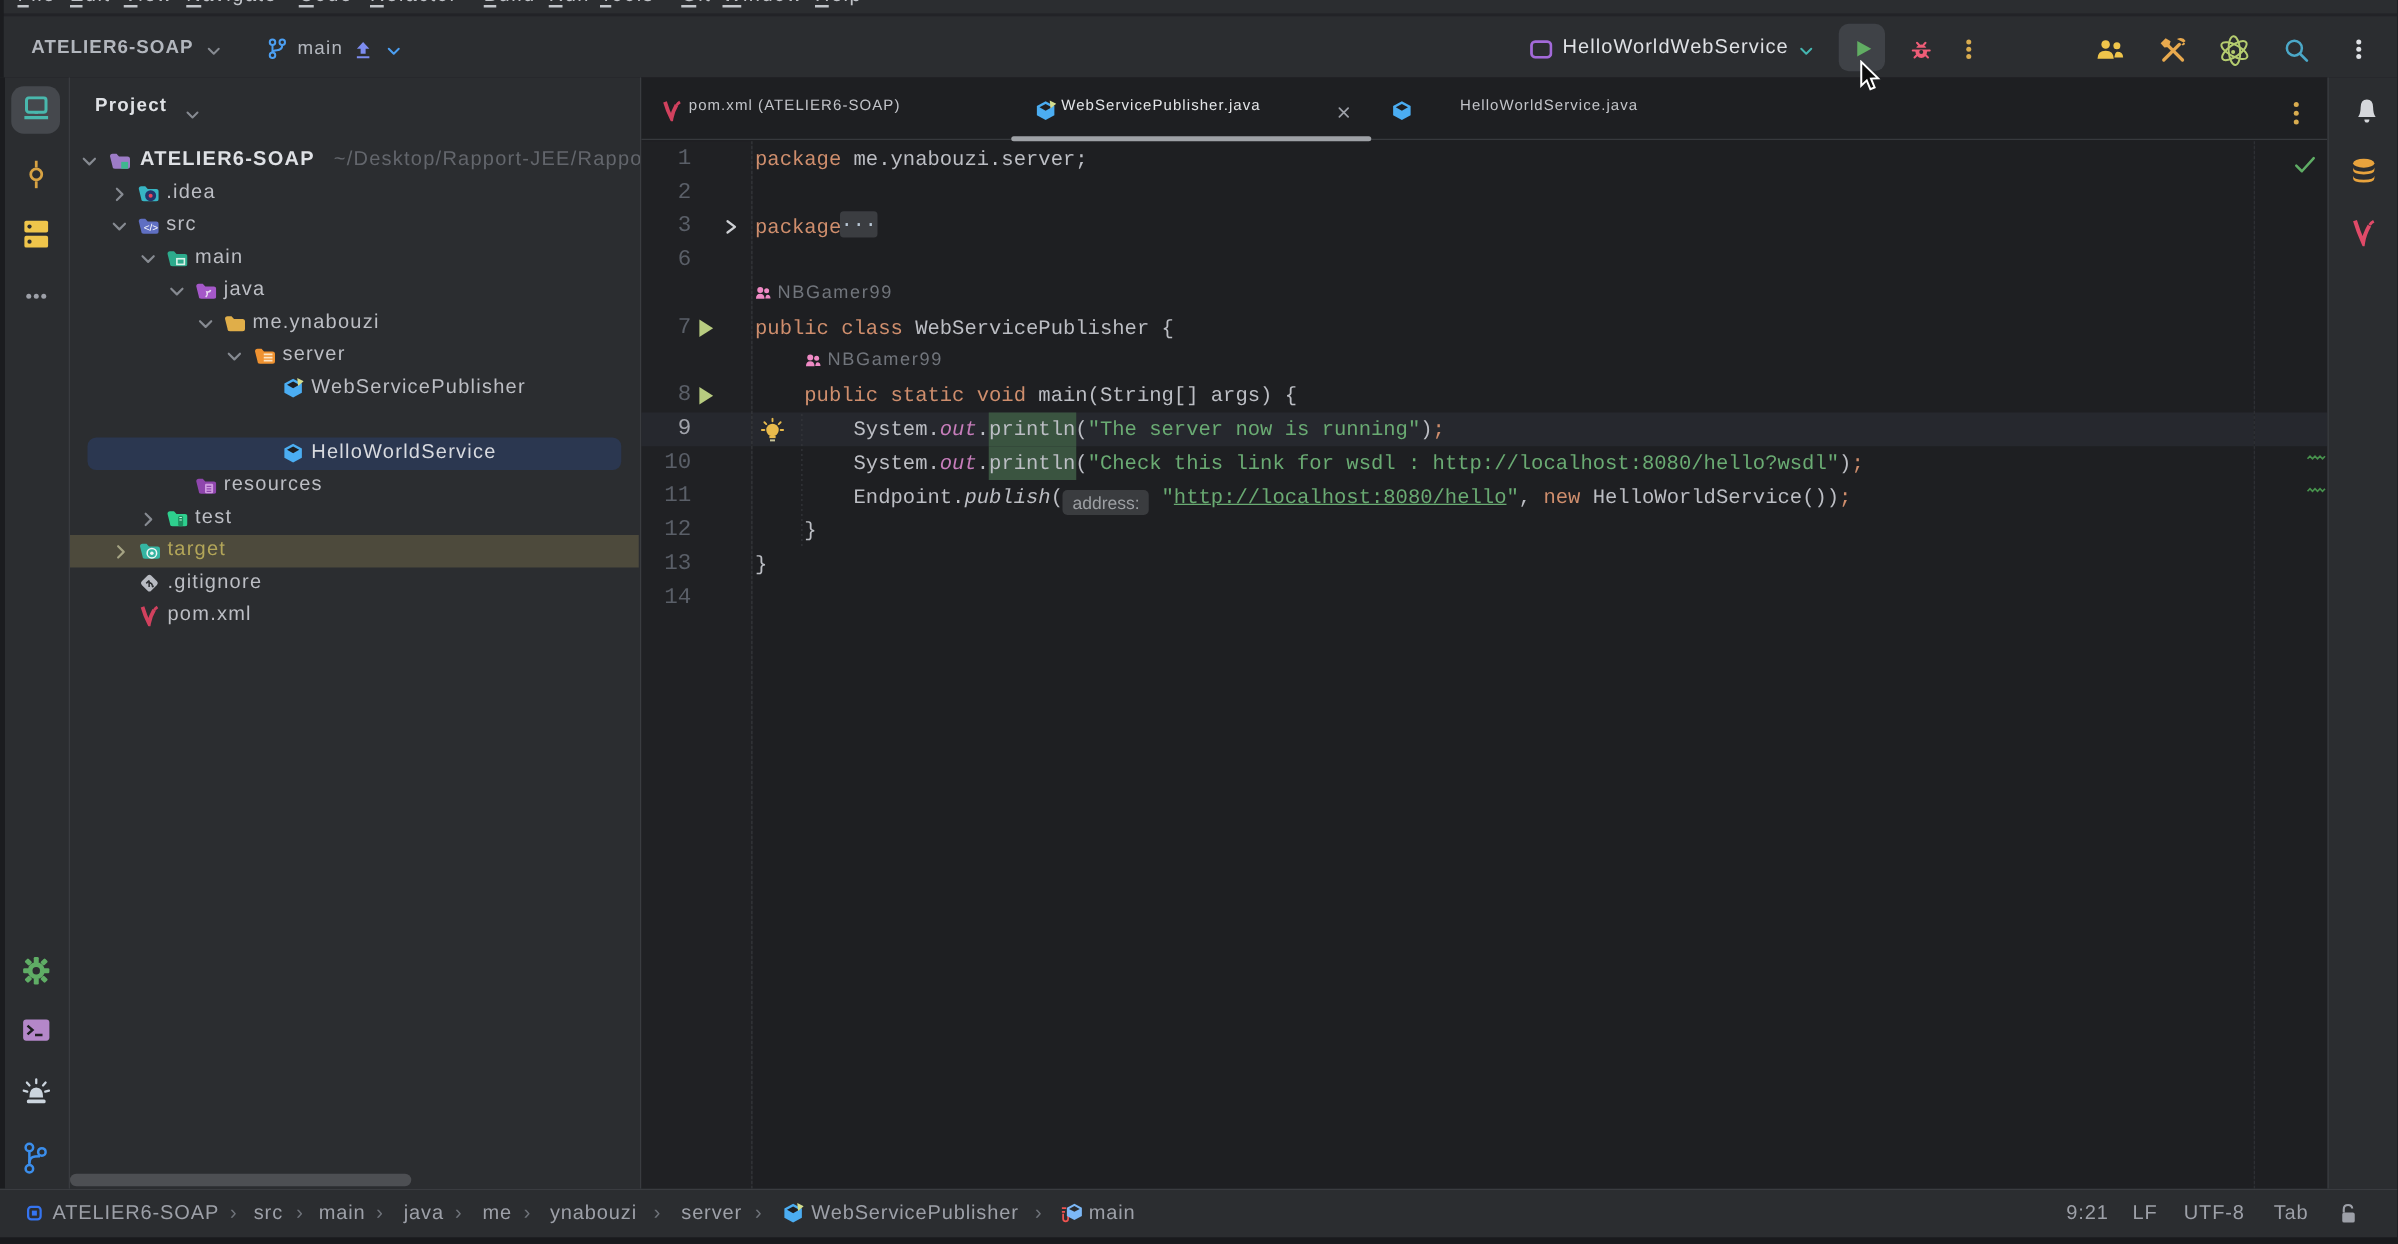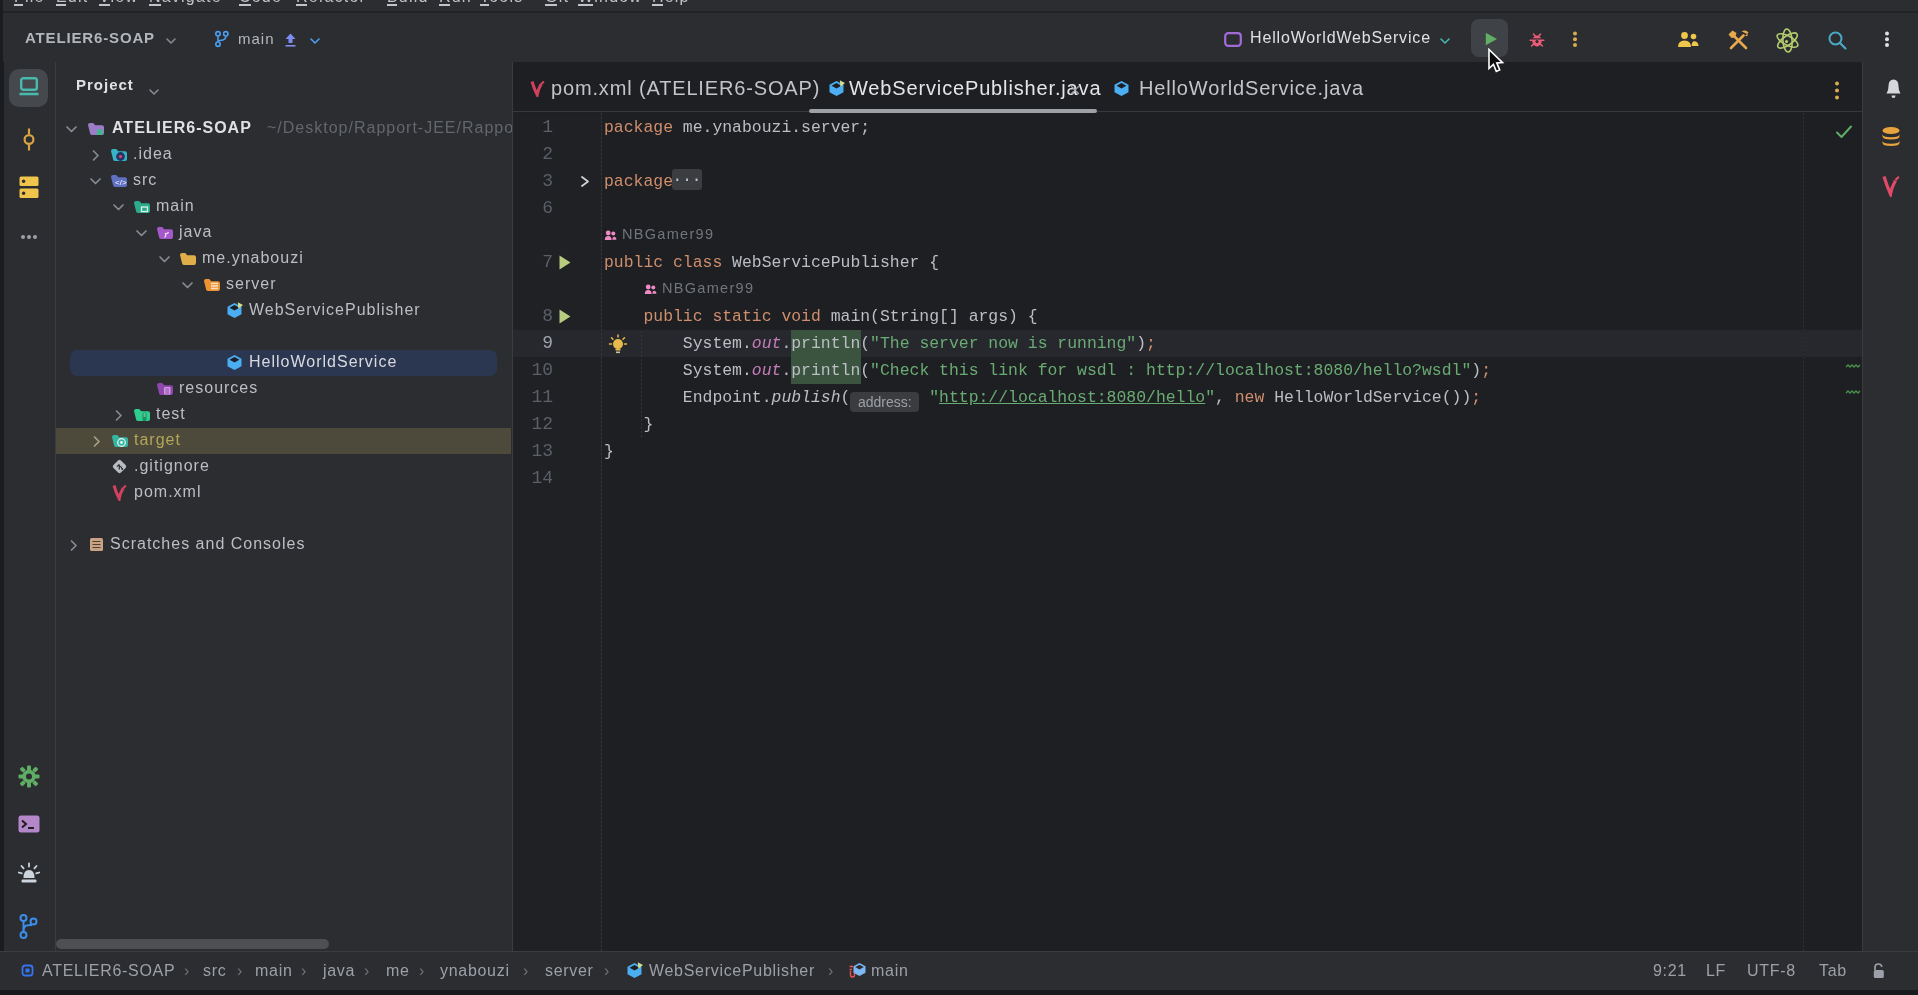--- a/index.html
+++ b/index.html
@@ -24,21 +24,21 @@
   
   #ppanel { position:absolute; left:56px; top:62px; width:457px; height:889px; background:#2b2d30; overflow:hidden; }
   .trow { position:absolute; left:0; width:457px; height:26px; }
   .tlabel { position:absolute; top:3px; font-size:16px; letter-spacing:1px; color:#bcbec4; white-space:nowrap; }
   .tchev { position:absolute; top:5px; width:16px; height:16px; }
   .ticon { position:absolute; top:4px; width:17px; height:17px; }
 
   
   #editor { position:absolute; left:513px; top:62px; width:1349px; height:889px; background:#1e1f22; overflow:hidden; }
   #tabbar { position:absolute; left:0; top:0; width:1349px; height:50px; border-bottom:1px solid #37393d; }
-  .tabtxt { position:absolute; top:15px; font-size:20px; letter-spacing:0.85px; white-space:nowrap; }
+  .tabtxt { position:absolute; top:15px; font-size:12px; letter-spacing:0.85px; white-space:nowrap; }
   #gutterline { position:absolute; left:88px; top:51px; width:1px; height:838px; background:repeating-linear-gradient(180deg,#35373b 0 2px,#26272a 2px 4px); }
   .ln { position:absolute; font-family:"Liberation Mono", monospace; font-size:18px; color:#5a5f68; width:40px; text-align:right; line-height:27px; }
   .cl { position:absolute; left:91px; font-family:"Liberation Mono", monospace; font-size:16.43px; color:#bcbec4; white-space:pre; line-height:27px; }
   .kw { color:#cf8e6d; } .str { color:#6aab73; } .fld { color:#c77dbb; font-style:italic; }
 
   
   #rstripe { position:absolute; left:1862px; top:62px; width:56px; height:889px; background:#2b2d30; border-left:1px solid #3a3c40; }
 
   
   #statusbar { position:absolute; left:0; top:951px; width:1918px; height:39px; background:#2b2d30; border-top:1px solid #3a3c40; }
@@ -372,32 +372,20 @@
 
     <div class="trow" style="top:417.5px">
       <svg class="ticon" style="left:55px" viewBox="0 0 17 17">
           <path d="M3 1.5 Q5 8.5 8.2 14.8 Q9 9.5 12.2 4" stroke="#d1415e" stroke-width="3" fill="none"></path>
           <path d="M12.3 4.2 Q13.4 2.6 15 1.6" stroke="#d1415e" stroke-width="2.2" fill="none"></path>
         </svg>
       <span class="tlabel" style="left:78px">pom.xml</span>
     </div>
 
 
-    <div class="trow" style="top:469.5px">
-      <svg class="tchev" style="left:9px">
-          <path d="M6.5 4 L11 8.5 L6.5 13" stroke="#868a91" stroke-width="1.7" fill="none" stroke-linecap="round" stroke-linejoin="round"></path>
-        </svg>
-      <svg class="ticon" style="left:32px" viewBox="0 0 17 17">
-          <rect x="2" y="2" width="13" height="13" rx="1.5" fill="#c9a285"></rect>
-          <g stroke="#50412f" stroke-width="1.2">
-            <path d="M4.5 5.5 L12.5 5.5 M4.5 8.5 L12.5 8.5 M4.5 11.5 L12.5 11.5"></path>
-          </g>
-        </svg>
-      <span class="tlabel" style="left:54px">Scratches and Consoles</span>
-    </div>
 
     <div class="abs" style="left:0;top:877px;width:273px;height:10px;background:#4d4f53;border-radius:5px"></div>
   </div>
   <div id="editor">
     <div id="tabbar">
       <svg class="abs" style="left:16px;top:18px" width="17" height="17" viewBox="0 0 17 17">
           <path d="M3 1.5 Q5 8.5 8.2 14.8 Q9 9.5 12.2 4" stroke="#d1415e" stroke-width="3" fill="none"></path>
           <path d="M12.3 4.2 Q13.4 2.6 15 1.6" stroke="#d1415e" stroke-width="2.2" fill="none"></path>
         </svg>
       <span class="tabtxt" style="left:38px;color:#c2c4c9">pom.xml (ATELIER6-SOAP)</span>
@@ -408,21 +396,21 @@
         </svg>
       <span class="tabtxt" style="left:336px;color:#e3e5e8">WebServicePublisher.java</span>
       <svg class="abs" style="left:556px;top:22px" width="12" height="12" viewBox="0 0 12 12">
           <path d="M2.5 2.5 L9.5 9.5 M9.5 2.5 L2.5 9.5" stroke="#9da0a8" stroke-width="1.4" stroke-linecap="round"></path>
         </svg>
       <div class="abs" style="left:296px;top:47px;width:288px;height:3.5px;background:#9ea1a6;border-radius:2px"></div>
       <svg class="abs" style="left:600px;top:18px" width="17" height="17" viewBox="0 0 17 17">
           <polygon points="8.5,1 15.5,4.8 15.5,12.2 8.5,16 1.5,12.2 1.5,4.8" fill="#4badf2"></polygon>
           <polygon points="8.5,3.1 13.4,5.8 8.5,8.5 3.6,5.8" fill="#1e1f22"></polygon>
         </svg>
-      <span class="tabtxt" style="left:626px;color:#c2c4c9">HelloWorldService.java</span>
+      <span class="tabtxt" style="left:655px;color:#c2c4c9">HelloWorldService.java</span>
       <svg class="abs" style="left:1320px;top:19px" width="8" height="20" viewBox="0 0 8 20">
           <circle cx="4" cy="2.5" r="2" fill="#d9ac4f"></circle>
           <circle cx="4" cy="9.5" r="2" fill="#d9ac4f"></circle>
           <circle cx="4" cy="16.5" r="2" fill="#d9ac4f"></circle>
         </svg>
     </div>
 
     <div class="abs" style="left:0;top:51px;width:88px;height:838px;background:#202124"></div>
 
     <div class="abs" style="left:0;top:268px;width:1349px;height:27px;background:#26282e"></div>

